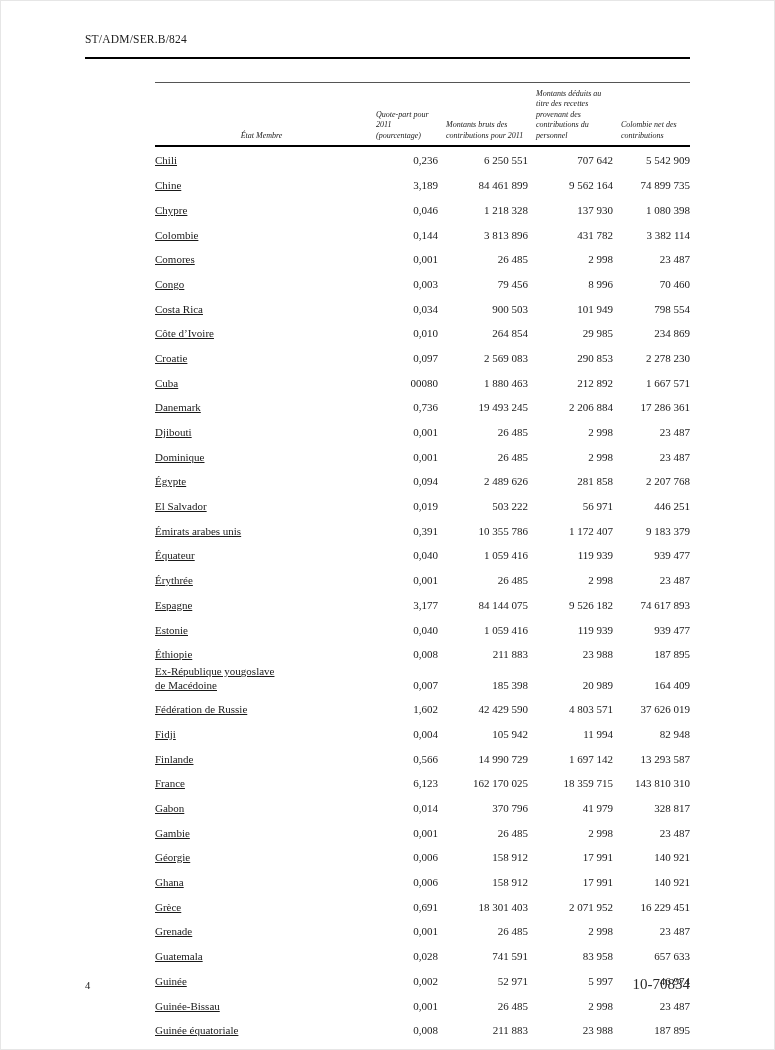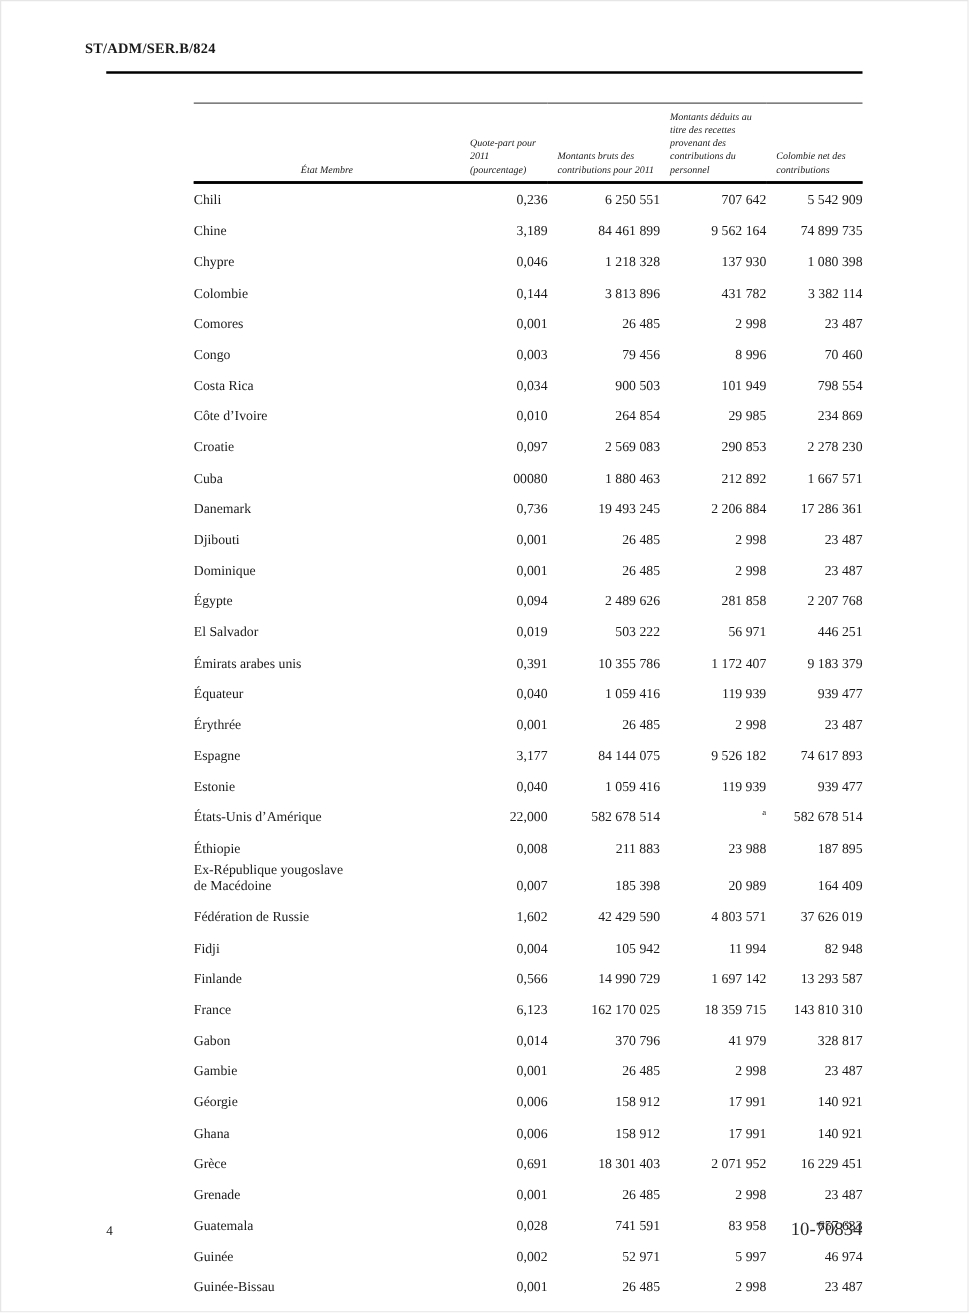--- a/index.html
+++ b/index.html
@@ -8,23 +8,23 @@
     width: 775px;
     height: 1050px;
     background: #ffffff;
     font-family: "Liberation Serif", serif;
     color: #1a1a1a;
     overflow: hidden;
     box-shadow: inset 0 0 0 1px #e6e6e6;
   }
   .doc-symbol {
     position: absolute;
-    left: 68px;
+    left: 85px;
     top: 33px;
-    font-weight: bold;
+    font-weight: normal;
     font-size: 11.5px;
     letter-spacing: 0.2px;
   }
   .header-rule {
     position: absolute;
     left: 85px;
     top: 57px;
     width: 605px;
     height: 2px;
     background: #000;
@@ -66,20 +66,21 @@
     height: 20.7px;
     vertical-align: bottom;
     text-align: right;
     padding: 0 0 4px 6px;
     white-space: nowrap;
   }
   tbody td.c-state {
     text-align: left;
     padding-left: 0;
     white-space: pre-line;
+    text-decoration: underline;
   }
   tbody td sup {
     font-size: 7px;
     line-height: 0;
   }
   .doc-footer {
     position: absolute;
     left: 85px;
     top: 976px;
     width: 605px;
@@ -271,27 +272,20 @@
   </tr>
 
   <tr>
     <td class="c-state">Estonie</td>
     <td class="c-num">0,040</td>
     <td class="c-num">1 059 416</td>
     <td class="c-num">119 939</td>
     <td class="c-num">939 477</td>
   </tr>
 
-  <tr>
-    <td class="c-state">États-Unis d’Amérique</td>
-    <td class="c-num">22,000</td>
-    <td class="c-num">582 678 514</td>
-    <td class="c-num"><sup>a</sup></td>
-    <td class="c-num">582 678 514</td>
-  </tr>
 
   <tr>
     <td class="c-state">Éthiopie</td>
     <td class="c-num">0,008</td>
     <td class="c-num">211 883</td>
     <td class="c-num">23 988</td>
     <td class="c-num">187 895</td>
   </tr>
 
   <tr>

